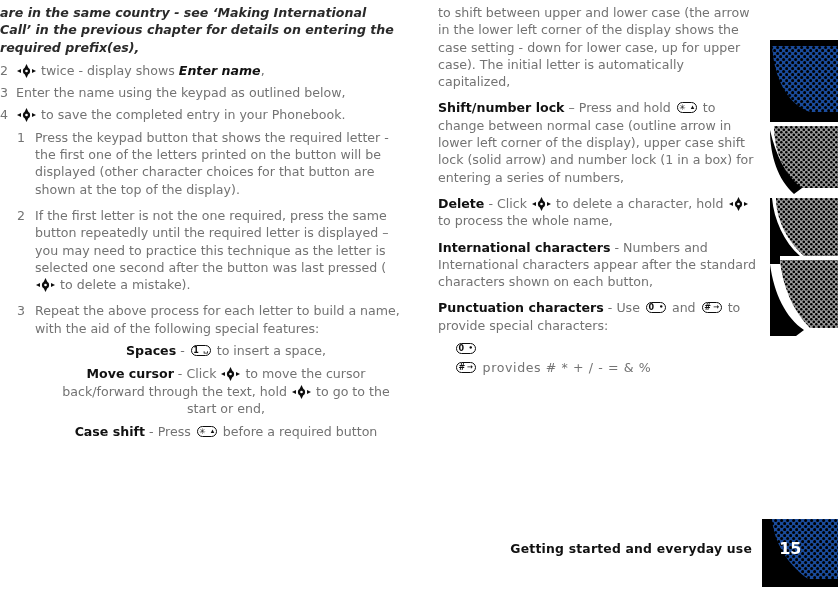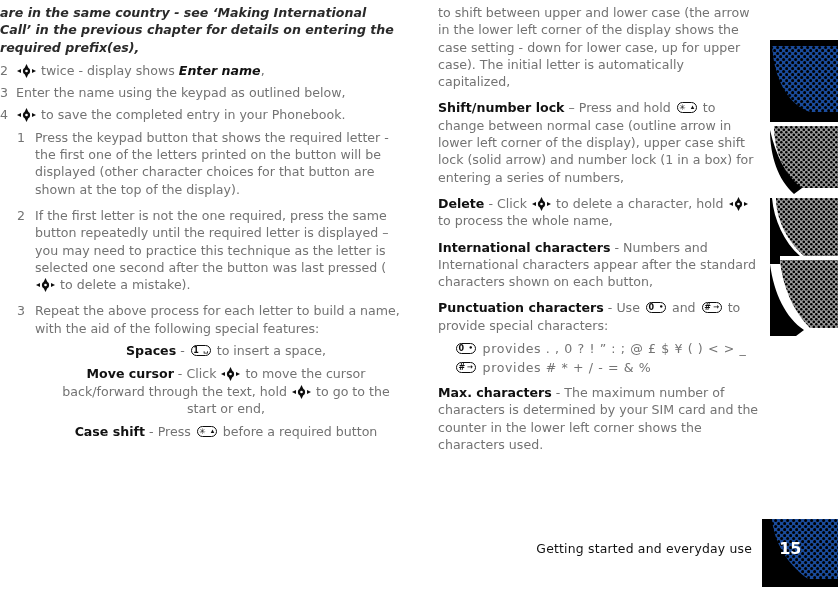--- a/index.html
+++ b/index.html
@@ -156,21 +156,21 @@
     left: 0;
     bottom: 0;
     width: 838px;
     height: 70px;
   }
   .footer-title {
     position: absolute;
     right: 86px;
     bottom: 33px;
     font-size: 12.4px;
-    font-weight: normal;
+    font-weight: bold;
     color: #111111;
     letter-spacing: 0.2px;
     white-space: nowrap;
     margin-top: 22px;
   }
   .page-number {
     position: absolute;
     right: 37px;
     bottom: 31px;
     font-size: 16px;
@@ -305,25 +305,24 @@
               <circle cx="9.5" cy="7" r="3.6" fill="#0d0d0d"></circle>
               <circle cx="9.5" cy="7" r="1.3" fill="#ffffff"></circle>
             </svg></span><span> to process the whole name,</span></div>
 
       <div class="def"><span class="b">International characters</span><span> - </span><span>Numbers and International characters appear after the standard characters shown on each button,</span></div>
 
       <div class="def" style="margin-bottom:5px;"><span class="b">Punctuation characters</span><span> - Use </span><span class="keyicon"><span class="kchar">0</span><span class="kmark">•</span></span><span> and </span><span class="keyicon"><span class="kchar">#</span><span class="kmark">→</span></span><span> to provide special characters:</span></div>
     </div>
 
     <div class="punc-list">
-      <div class="punc-line"><span class="keyicon"><span class="kchar">0</span><span class="kmark">•</span></span><span> provides . , 0 ? ! ” : ; @ £ $ ¥ ( ) &lt; &gt; _</span></div>
+      <div class="punc-line"><span class="keyicon"><span class="kchar">0</span><span class="kmark">•</span></span></div>
       <div class="punc-line"><span class="keyicon"><span class="kchar">#</span><span class="kmark">→</span></span><span> provides # * + / - = &amp; %</span></div>
     </div>
 
-    <div class="def"><span class="b">Max. characters</span><span> - </span><span>The maximum number of characters is determined by your SIM card and the counter in the lower left corner shows the characters used.</span></div>
   </div>
 
   <div class="deco" style="left:770px; top:40px; width:68px; height:82px;">
     <svg class="shape" width="68" height="82" viewBox="0 0 68 82" preserveAspectRatio="none">
       <defs>
         <pattern id="dotsBlue1" width="6" height="6" patternUnits="userSpaceOnUse">
           <rect width="6" height="6" fill="#1a4b9b"></rect>
           <circle cx="1.6" cy="1.6" r="1.5" fill="#000000"></circle>
           <circle cx="4.6" cy="4.6" r="1.5" fill="#000000"></circle>
         </pattern>

